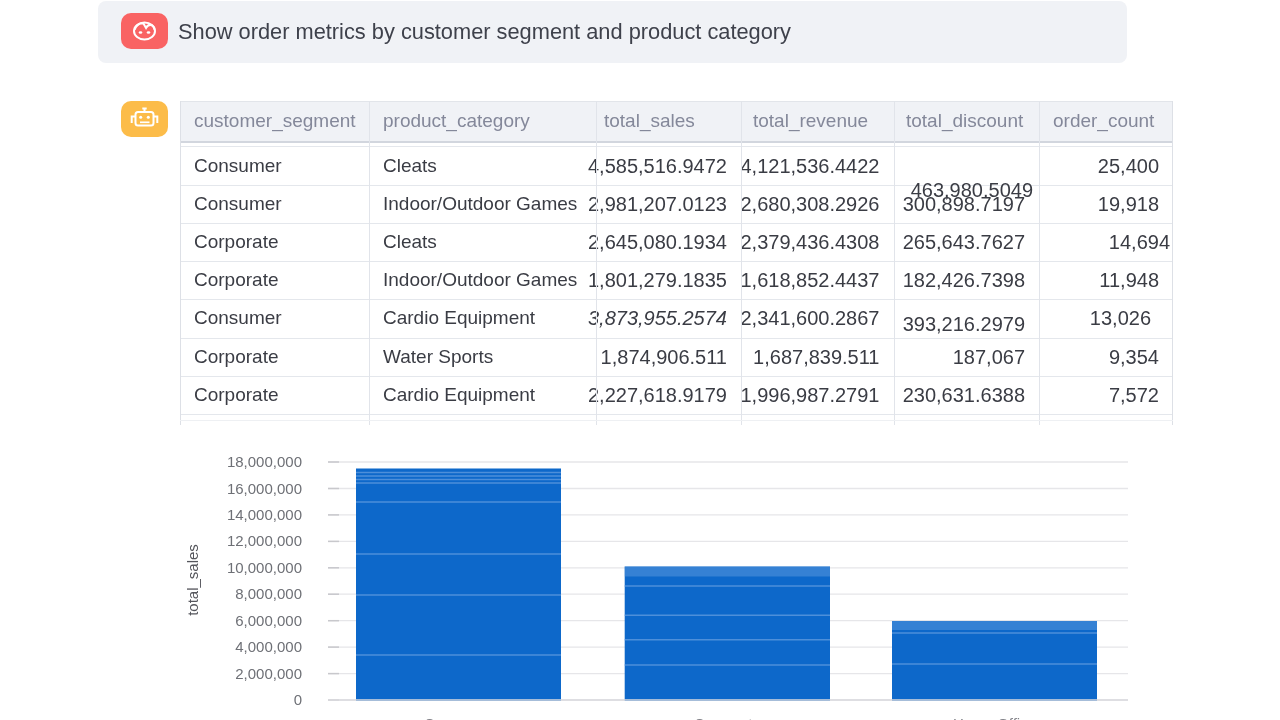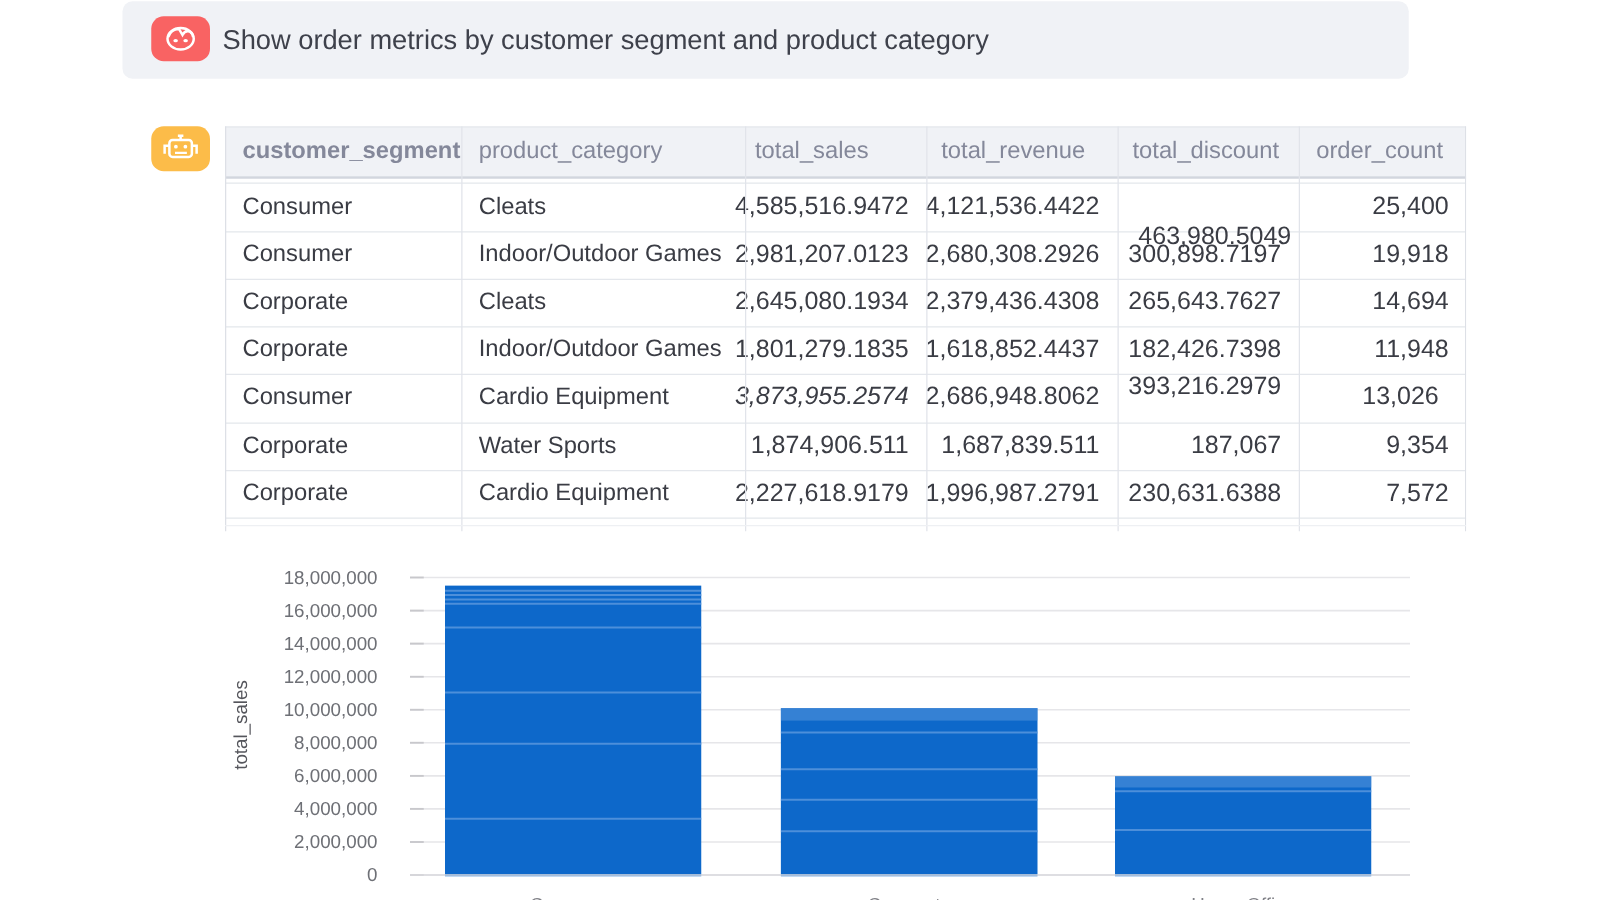--- a/index.html
+++ b/index.html
@@ -38,21 +38,21 @@
     </g>
     <circle cx="19.7" cy="16.3" r="1.5" fill="#fff"></circle>
     <circle cx="27.3" cy="16.3" r="1.5" fill="#fff"></circle>
   </svg>
 </div>
 
 <div class="abs" style="left:180px; top:101px; width:993px; height:324px; overflow:hidden;">
   <div class="abs" style="left:0; top:0; width:993px; height:40px; background:#f0f2f6;"></div>
   <div class="abs" style="left:0; top:0; width:993px; height:1px; background:#e2e5ea;"></div>
   <div class="abs" style="left:0; top:40px; width:993px; height:2px; background:#d2d6de;"></div>
-  <div class="abs hdr" style="left:14px;top:20px;font-weight:bold;">customer_segment</div>
+  <div class="abs hdr" style="left:14px;top:20px;">customer_segment</div>
 <div class="abs hdr" style="left:203px;top:20px;">product_category</div>
 <div class="abs hdr" style="left:424px;top:20px;">total_sales</div>
 <div class="abs hdr" style="left:573px;top:20px;">total_revenue</div>
 <div class="abs hdr" style="left:726px;top:20px;">total_discount</div>
 <div class="abs hdr" style="left:873px;top:20px;">order_count</div>
   <div class="abs" style="left:0;top:44.5px;width:993px;height:1px;background:#e4e7ec;"></div>
 <div class="abs" style="left:0;top:83.7px;width:993px;height:1px;background:#e4e7ec;"></div>
 <div class="abs cell" style="left:14px;top:64.6px;">Consumer</div>
 <div class="abs cell" style="left:203px;top:64.6px;">Cleats</div>
 <div class="abs cell num" style="right:446.0px;top:64.6px;">4,585,516.9472</div>
@@ -65,34 +65,34 @@
 <div class="abs cell num" style="right:446.0px;top:102.8px;">2,981,207.0123</div>
 <div class="abs cell num" style="right:293.5px;top:102.8px;">2,680,308.2926</div>
 <div class="abs cell num" style="right:148.0px;top:102.8px;">300,898.7197</div>
 <div class="abs cell num" style="right:14.0px;top:102.8px;">19,918</div>
 <div class="abs" style="left:0;top:160.1px;width:993px;height:1px;background:#e4e7ec;"></div>
 <div class="abs cell" style="left:14px;top:141.0px;">Corporate</div>
 <div class="abs cell" style="left:203px;top:141.0px;">Cleats</div>
 <div class="abs cell num" style="right:446.0px;top:141.0px;">2,645,080.1934</div>
 <div class="abs cell num" style="right:293.5px;top:141.0px;">2,379,436.4308</div>
 <div class="abs cell num" style="right:148.0px;top:141.0px;">265,643.7627</div>
-<div class="abs cell num" style="right:14.0px;top:141.0px;">14,694</div>
+<div class="abs cell num" style="right:3px;top:141.0px;">14,694</div>
 <div class="abs" style="left:0;top:198.3px;width:993px;height:1px;background:#e4e7ec;"></div>
 <div class="abs cell" style="left:14px;top:179.2px;">Corporate</div>
 <div class="abs cell" style="left:203px;top:179.2px;">Indoor/Outdoor Games</div>
 <div class="abs cell num" style="right:446.0px;top:179.2px;">1,801,279.1835</div>
 <div class="abs cell num" style="right:293.5px;top:179.2px;">1,618,852.4437</div>
 <div class="abs cell num" style="right:148.0px;top:179.2px;text-align:right;">182,426.7398</div>
 <div class="abs cell num" style="right:14.0px;top:179.2px;">11,948</div>
 <div class="abs" style="left:0;top:236.5px;width:993px;height:1px;background:#e4e7ec;"></div>
 <div class="abs cell" style="left:14px;top:217.4px;">Consumer</div>
 <div class="abs cell" style="left:203px;top:217.4px;">Cardio Equipment</div>
 <div class="abs cell num" style="right:446.0px;top:217.4px;font-style:italic;">3,873,955.2574</div>
-<div class="abs cell num" style="right:293.5px;top:217.4px;">2,686,948.8062</div>
-<div class="abs cell num" style="right:148.0px;top:209px;margin-left:25px;">393,216.2979</div>
+<div class="abs cell num" style="right:293.5px;top:217.4px;">2,341,600.2867</div>
+<div class="abs cell num" style="right:148.0px;top:223px;margin-left:25px;">393,216.2979</div>
 <div class="abs cell num" style="right:22px;top:217.4px;">13,026</div>
 <div class="abs" style="left:0;top:274.7px;width:993px;height:1px;background:#e4e7ec;"></div>
 <div class="abs cell" style="left:14px;top:255.6px;">Corporate</div>
 <div class="abs cell" style="left:203px;top:255.6px;">Water Sports</div>
 <div class="abs cell num" style="right:446.0px;top:255.6px;">1,874,906.511</div>
 <div class="abs cell num" style="right:293.5px;top:255.6px;">1,687,839.511</div>
 <div class="abs cell num" style="right:148.0px;top:255.6px;margin-left:28px;">187,067</div>
 <div class="abs cell num" style="right:14.0px;top:255.6px;margin-left:28px;">9,354</div>
 <div class="abs" style="left:0;top:312.9px;width:993px;height:1px;background:#e4e7ec;"></div>
 <div class="abs cell" style="left:14px;top:293.8px;">Corporate</div>

